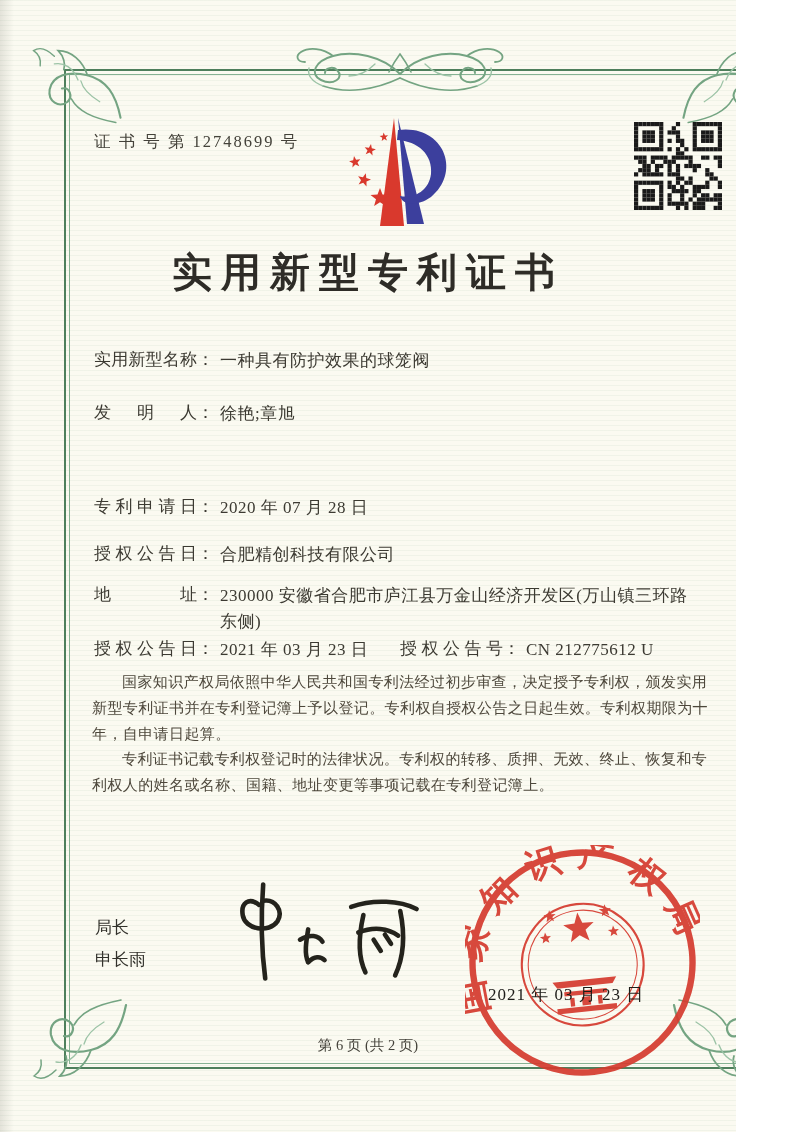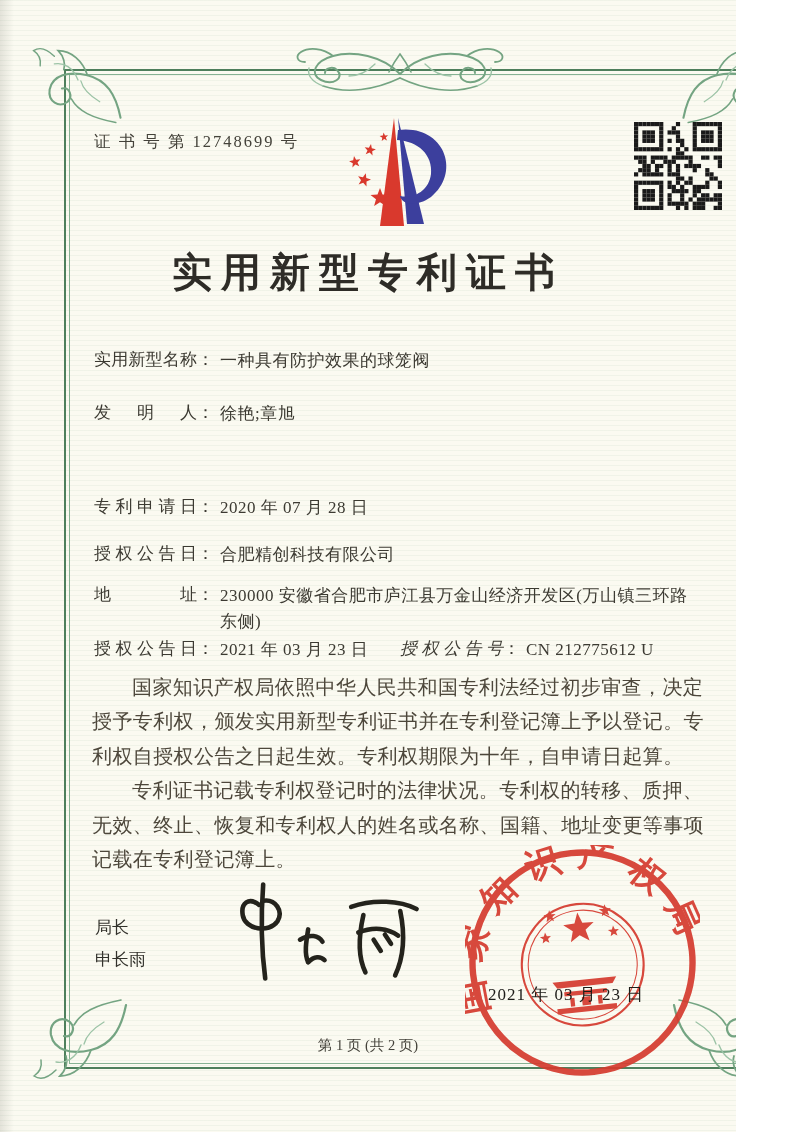--- a/index.html
+++ b/index.html
@@ -19,22 +19,22 @@
   .cert-no{position:absolute;left:94px;top:131px;font-size:16.5px;letter-spacing:2px;color:#44423a;}
   .logo{position:absolute;left:334px;top:110px;}
   .qr{position:absolute;left:634px;top:122px;}
   .title{position:absolute;left:0;top:245px;width:100%;text-align:center;
     font-size:40px;font-weight:700;letter-spacing:9px;color:#2e2c27;}
   .frow{position:absolute;left:94px;width:640px;font-size:17px;color:#3c3a32;}
   .flabel{display:inline-block;width:103px;text-align:justify;text-align-last:justify;vertical-align:top;}
   .fcolon{display:inline-block;vertical-align:top;margin-right:6px;}
   .fvalue{display:inline-block;max-width:470px;vertical-align:top;line-height:1.55;letter-spacing:0.5px;}
   .fgroup2{position:absolute;left:306px;top:0;}
-  .fgroup2 .flabel{width:103px;font-style:italic;}
-  .paras{position:absolute;left:92px;top:670px;width:618px;font-size:20px;
+  .fgroup2 .flabel{width:103px;}
+  .paras{position:absolute;left:92px;top:670px;width:618px;font-size:15px;
     line-height:1.72;color:#4d473b;letter-spacing:0.4px;}
   .paras p{margin:0;text-indent:2em;}
   .signer-title{position:absolute;left:95px;top:916px;font-size:17px;font-family:"Liberation Sans","DejaVu Sans",sans-serif;color:#33322c;text-align:center;}
   .signer-name{position:absolute;left:95px;top:948px;font-size:17px;font-family:"Liberation Sans","DejaVu Sans",sans-serif;color:#33322c;}
   .signature{position:absolute;left:210px;top:875px;}
   .seal{position:absolute;left:465px;top:845px;opacity:0.92;}
   .seal-date{position:absolute;left:488px;top:983px;font-size:17px;color:#1d1c18;letter-spacing:1px;z-index:3;}
   .footer-page{position:absolute;left:0;top:1036px;width:100%;text-align:center;font-size:14.5px;color:#44423a;}
   .back-note{position:absolute;left:0;top:1085px;width:100%;text-align:center;font-size:15px;color:#55503f;}
   .orn{position:absolute;pointer-events:none;}
@@ -400,14 +400,14 @@
       <path d="M80,126 L140,126 L136,132 L84,132 Z"></path>
       <rect x="90" y="136" width="40" height="4"></rect>
       <rect x="95" y="142" width="4" height="8"></rect>
       <rect x="106" y="142" width="8" height="8"></rect>
       <rect x="121" y="142" width="4" height="8"></rect>
       <rect x="82" y="151" width="56" height="5"></rect>
     </g>
   </svg>
   <div class="seal-date">2021 年 03 月 23 日</div>
 
-  <div class="footer-page">第 1 页 (共 2 页)</div>
+  <div class="footer-page">第 6 页 (共 2 页)</div>
 </div>
 
 </body></html>

